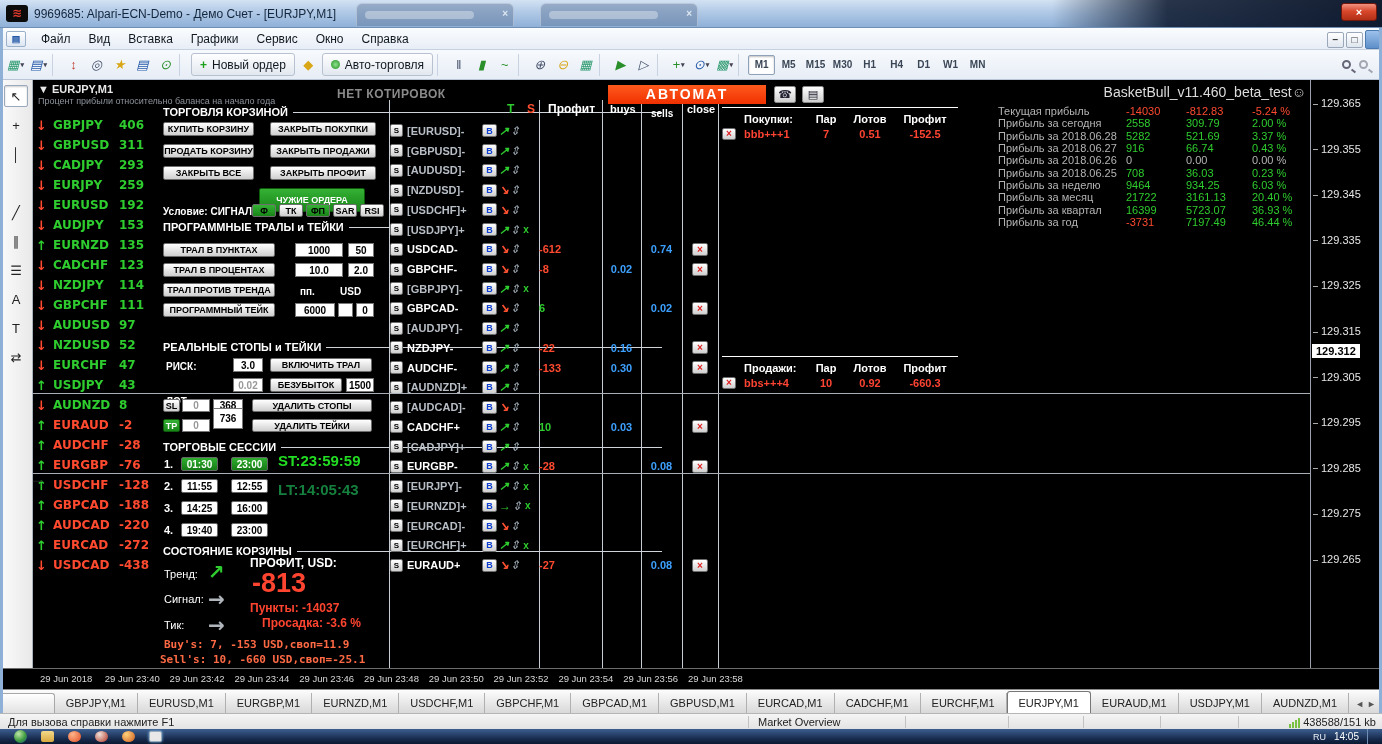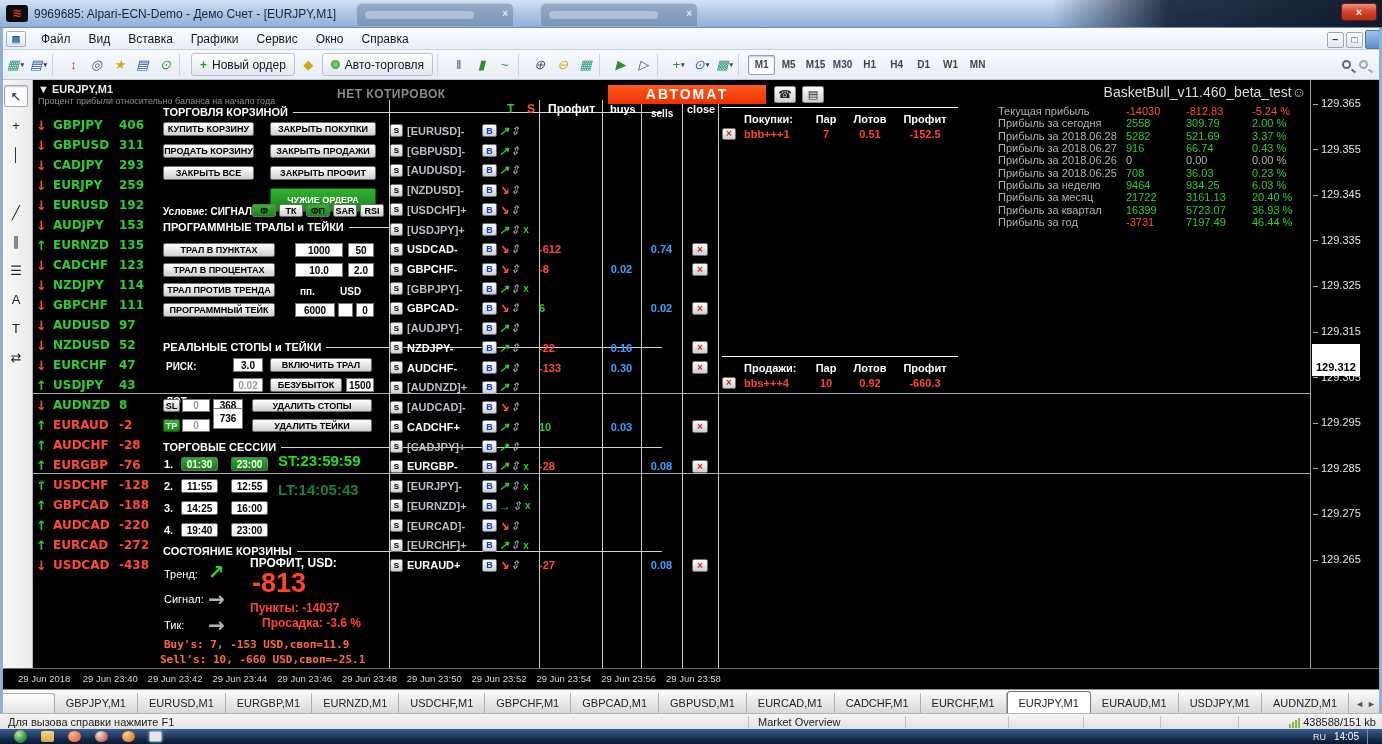--- a/index.html
+++ b/index.html
@@ -63,21 +63,21 @@
   .ltool i.trendline::before{content:"╱"} .ltool i.channel::before{content:"∥"}
   .ltool i.fibonacci::before{content:"☰"} .ltool i.text::before{content:"A"}
   .ltool i.label::before{content:"T"} .ltool i.arrows::before{content:"⇄"}
 
   
   .chart{position:absolute;left:33px;top:80px;width:1277px;height:588px;background:#000}
   .paxis{position:absolute;left:1310px;top:80px;width:72px;height:588px;background:#000;border-left:1px solid #9aa3ad}
   .ptickwrap{position:absolute;left:0;top:17px;right:0}
   .ptick{height:45.6px;color:#e6e6e6;font-size:11px;white-space:nowrap;padding-left:2px}
   .ptick::before{content:"";display:inline-block;width:5px;height:1px;background:#aaa;vertical-align:middle;margin-right:3px}
-  .pcur{position:absolute;left:1px;top:264px;background:#fff;color:#000;font:bold 11px/14px "Liberation Sans",sans-serif;padding:16px 4px;height:14px}
+  .pcur{position:absolute;left:1px;top:264px;background:#fff;color:#000;font:bold 11px/14px "Liberation Sans",sans-serif;padding:0 4px;height:14px}
 
   .hline{position:absolute;left:33px;top:393px;width:1277px;height:1px;background:#a9afb8;z-index:9}
   .vl{position:absolute;top:100px;height:568px;width:1px;background:#c6ccd4;z-index:2}
 
   
   .sym{left:38px;top:83px;color:#e8e8e8;font:bold 11px "Liberation Sans",sans-serif;z-index:3}
   .subt{left:38px;top:96px;color:#8d939b;font-size:9px;z-index:3}
   .noq{left:337px;top:87px;color:#8a8a8a;font:bold 12px "Liberation Sans",sans-serif;letter-spacing:.5px;z-index:3}
   .automat{left:608px;top:85px;width:158px;height:19px;background:linear-gradient(#ff5a1e,#f03000);
     color:#fff;font:bold 14px/19px "Liberation Sans",sans-serif;text-align:center;letter-spacing:2px;z-index:3}
@@ -152,21 +152,21 @@
   .gv{color:#ff4433;font:bold 11px "Liberation Sans",sans-serif}
   .gxbtn{position:static;width:14px;height:12px}
 
   .ptable{position:absolute;left:998px;top:105px;width:314px;z-index:3}
   .phead{display:grid;grid-template-columns:128px 62px 124px;height:14px;color:#b4b4b4;font-size:12px}
   .prow2{display:grid;grid-template-columns:128px 60px 66px 60px;height:12.3px;font-size:11px;align-items:center}
   .plbl{color:#b4b4b4;white-space:nowrap}
 
   
   .timeline{position:absolute;left:0;top:668px;width:1382px;height:21px;background:#000;border-top:1px solid #6d6d6d;
-    display:flex;padding-left:18px;padding-top:4px}
+    display:flex;padding-left:40px;padding-top:4px}
   .tl{width:64.8px;color:#d8d8d8;font-size:9.5px;white-space:nowrap;overflow:visible}
   .tabsbar{position:absolute;left:0;top:689px;width:1382px;height:24px;display:flex;align-items:flex-end;
     background:linear-gradient(#fcfcfc,#d9d9d9);border-top:1px solid #8a8a8a}
   .tabstub{width:84px;height:20px;background:linear-gradient(#fff,#e2e2e2);border-right:1px solid #a8a8a8;border-top:1px solid #a8a8a8;border-radius:3px 3px 0 0}
   .tab{padding:4px 11px;font-size:11px;color:#222;border-right:1px solid #b0b0b0;white-space:nowrap}
   .tab.active{background:#fff;border:1px solid #777;border-bottom:none;border-radius:3px 3px 0 0;padding-top:5px;margin-bottom:0}
   .tscroll{margin-left:auto;display:flex;gap:3px;padding:4px 6px;color:#555;font-size:9px}
   .statusbar{position:absolute;left:0;top:713px;width:1382px;height:16px;background:linear-gradient(#f5f5f5,#e3e3e3);
     border-top:1px solid #b5b5b5;font-size:11px;color:#222}
   .sdiv{position:absolute;top:2px;width:1px;height:12px;background:#c2c2c2}
@@ -516,21 +516,21 @@
       </div>
     </div>
 
   <div class="sech" style="left:163px;top:106px;width:499px">ТОРГОВЛЯ КОРЗИНОЙ</div>
   <div class="btn" style="left:163px;top:122px;width:91px;height:14px">КУПИТЬ КОРЗИНУ</div>
   <div class="btn" style="left:270px;top:122px;width:106px;height:14px">ЗАКРЫТЬ ПОКУПКИ</div>
   <div class="btn" style="left:163px;top:144px;width:91px;height:14px">ПРОДАТЬ КОРЗИНУ</div>
   <div class="btn" style="left:270px;top:144px;width:106px;height:14px">ЗАКРЫТЬ ПРОДАЖИ</div>
   <div class="btn" style="left:163px;top:166px;width:91px;height:14px">ЗАКРЫТЬ ВСЕ</div>
   <div class="btn" style="left:270px;top:166px;width:106px;height:14px">ЗАКРЫТЬ ПРОФИТ</div>
-  <div class="btn green" style="left:270px;top:188px;width:106px;height:24px">ЧУЖИЕ ОРДЕРА</div>
+  <div class="btn green" style="left:259px;top:188px;width:106px;height:24px">ЧУЖИЕ ОРДЕРА</div>
   <div class="plabel" style="left:163px;top:206px">Условие: СИГНАЛ+</div>
   <div class="condrow">
 
   <span class="cbx on">Ф</span>
       <span class="cbx">ТК</span>
       <span class="cbx on">ФП</span>
       <span class="cbx">SAR</span>
       <span class="cbx">RSI</span>
     </div>
 

